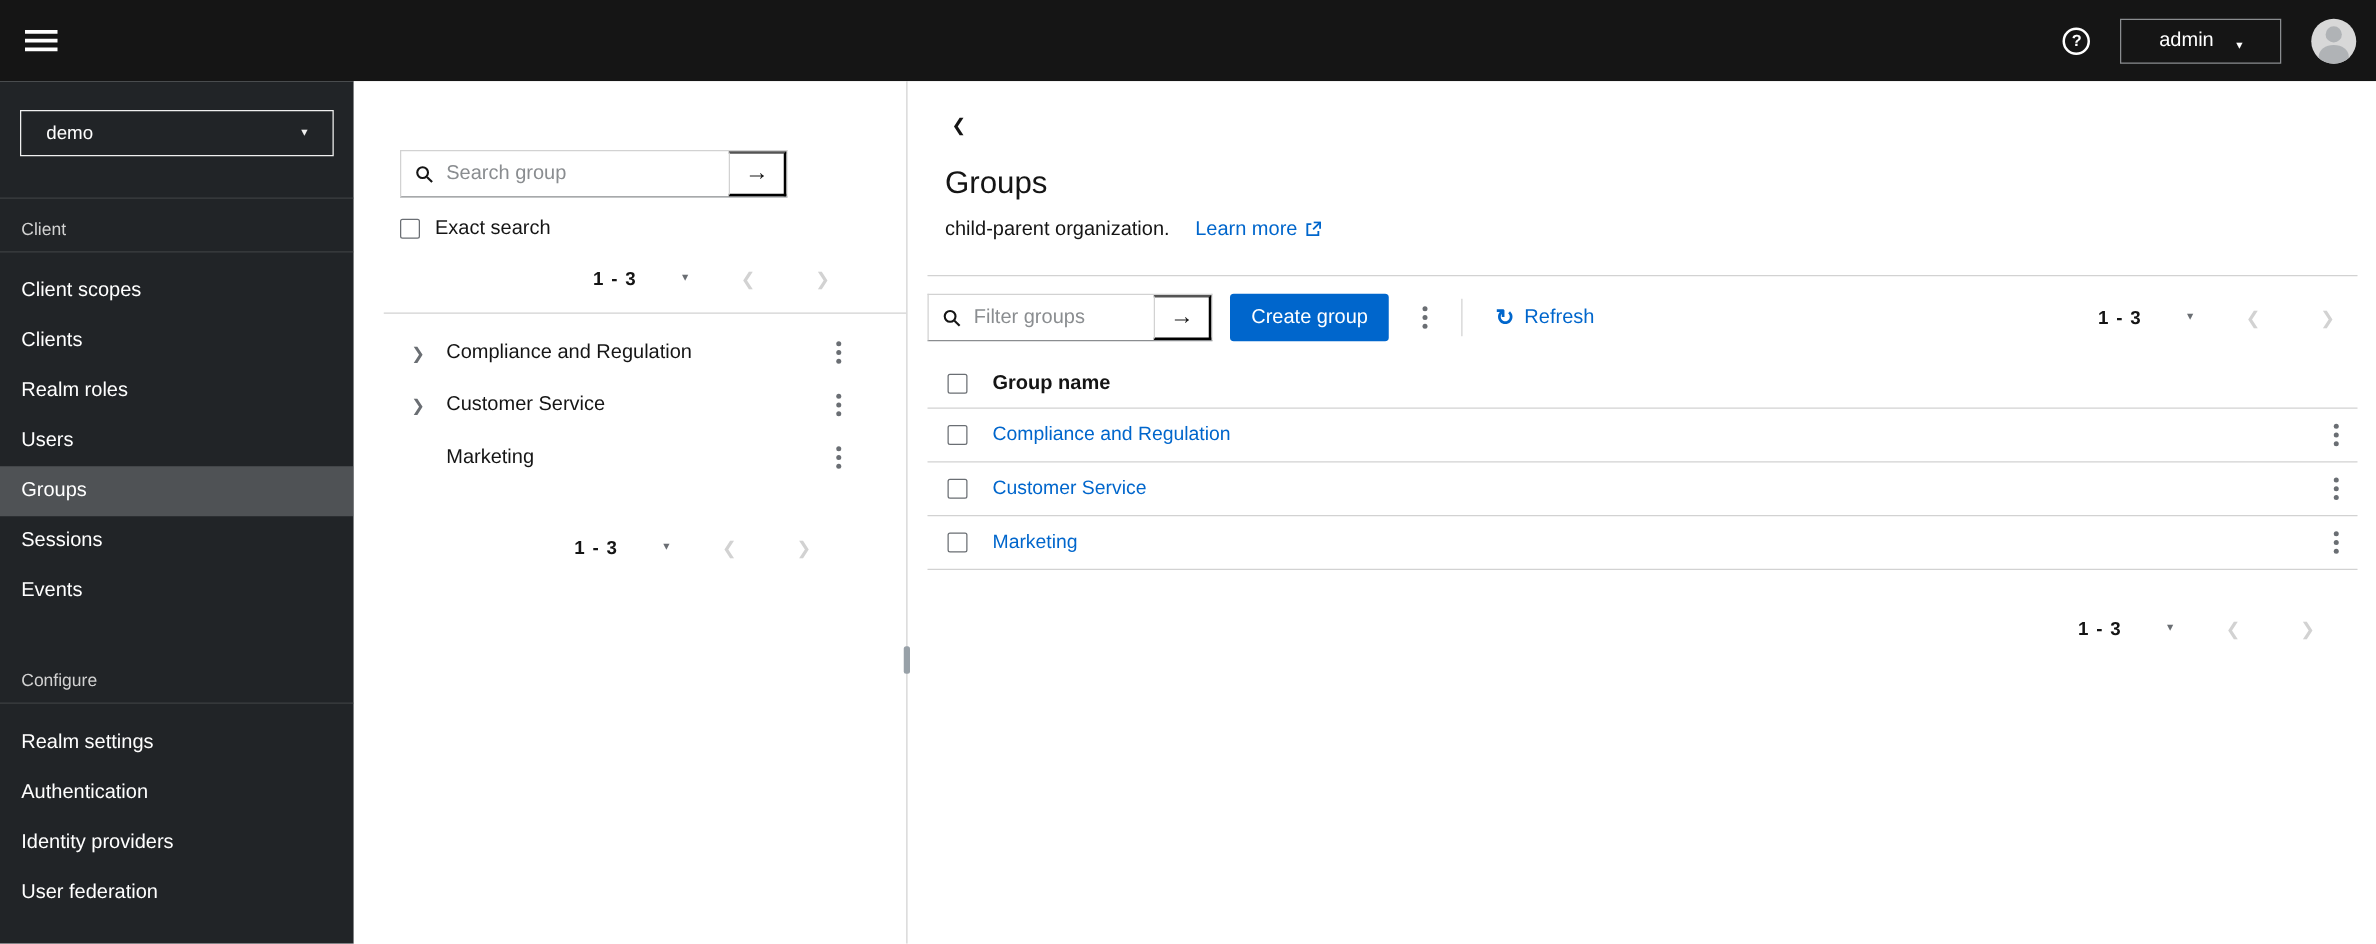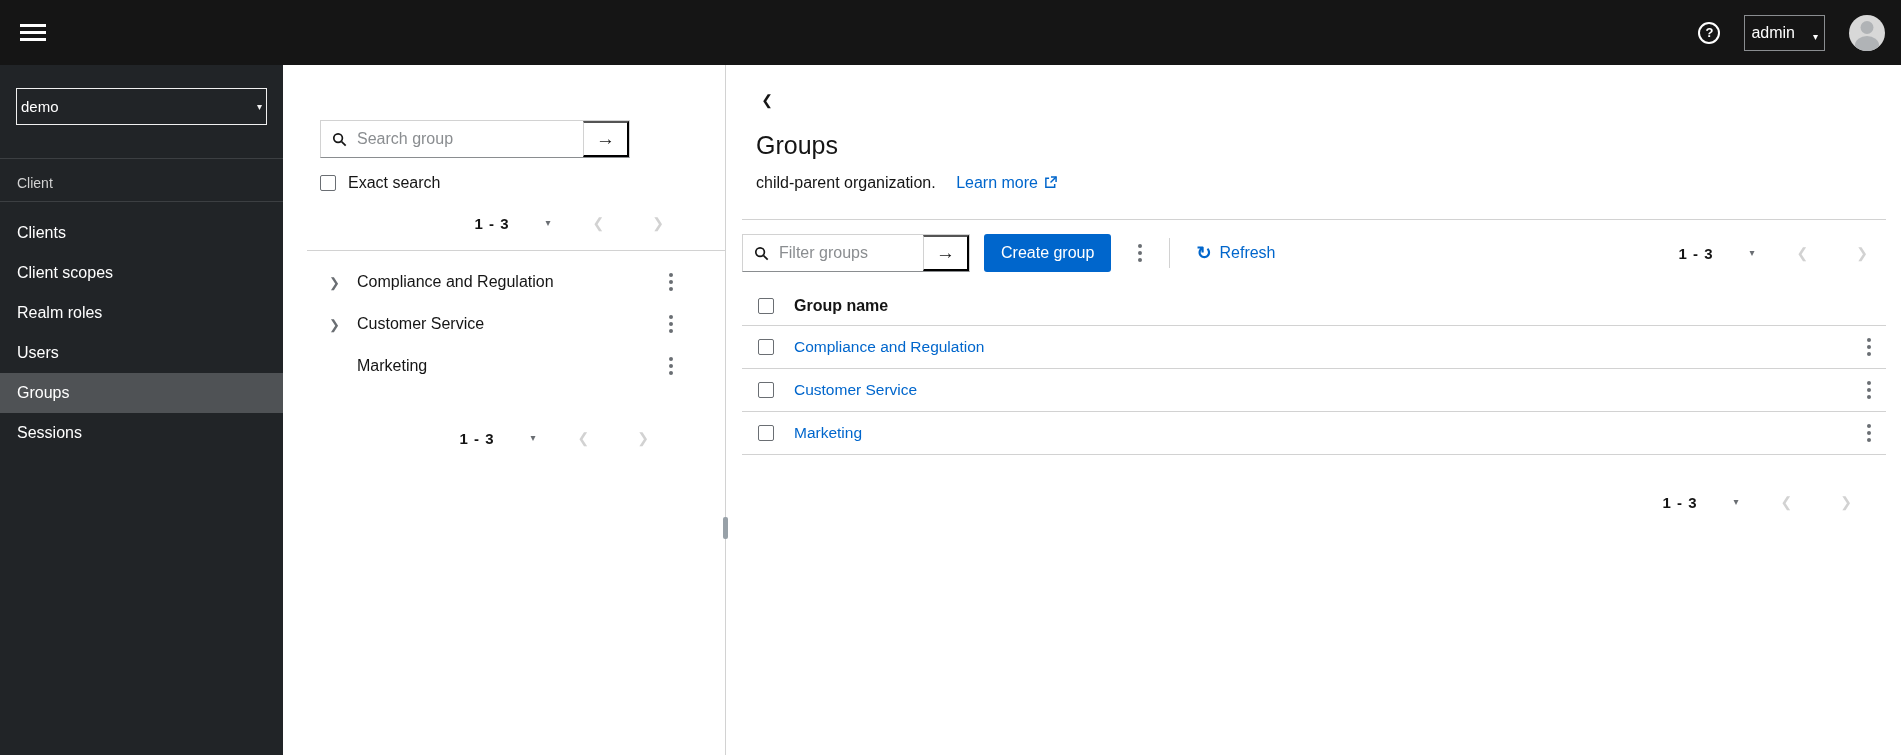--- a/index.html
+++ b/index.html
@@ -12,37 +12,37 @@
 
   
   .masthead { height:65px; background:#151515; display:flex; align-items:center; }
   .hamburger { margin-left:20px; width:26px; cursor:pointer; }
   .hamburger span { display:block; height:3px; background:#fff; margin:4px 0; }
   .brand { display:flex; align-items:center; margin-left:42px; gap:5px; cursor:pointer; }
   .brand-text { font-size:24px; font-weight:bold; color:#85878a; letter-spacing:0.5px; }
   .masthead-right { margin-left:auto; display:flex; align-items:center; margin-right:16px; gap:24px; }
   .help-icon { width:22px; height:22px; border:2px solid #fff; border-radius:50%; color:#fff;
     font-size:13px; font-weight:bold; display:flex; align-items:center; justify-content:center; cursor:pointer; }
-  .user-dropdown { border:1px solid #8a8d90; color:#fff; font-size:16px; padding:8px 6px;
+  .user-dropdown { border:1px solid #8a8d90; color:#fff; font-size:16px; padding:8px 30px;
     display:flex; align-items:flex-end; gap:18px; cursor:pointer; }
   .caret { font-size:10px; line-height:1; }
   .user-dropdown .caret { color:#fff; }
   .avatar { width:36px; height:36px; background:#d8d8d8; border-radius:50%; position:relative; overflow:hidden; cursor:pointer; }
   .avatar::before { content:""; position:absolute; top:6px; left:50%; transform:translateX(-50%);
     width:13px; height:13px; border-radius:50%; background:#b0b3b6; }
   .avatar::after { content:""; position:absolute; top:21px; left:50%; transform:translateX(-50%);
     width:24px; height:18px; border-radius:50% 50% 0 0; background:#b0b3b6; }
 
   
   .layout { display:flex; height:690px; }
 
   
   .sidebar { width:283px; background:#212427; flex-shrink:0; }
   .realm-select { margin:23px 16px 0 16px; height:37px; border:1px solid #f0f0f0;
-    display:flex; align-items:center; justify-content:space-between; padding:0 4px;
+    display:flex; align-items:center; justify-content:space-between; padding:0 20px;
     color:#fff; font-size:15px; cursor:pointer; }
   .realm-select .caret { color:#f0f0f0; }
   .sidebar-divider { border-top:1px solid #3c3f42; margin-top:33px; }
   .nav-section-title { padding:16px 17px 10px 17px; font-size:14px; color:#d2d2d2;
     border-bottom:1px solid #3c3f42; }
   .nav-list { margin-top:11px; }
   .nav-item { height:40px; padding:0 17px; display:flex; align-items:center;
     font-size:16px; color:#fff; cursor:pointer; }
   .nav-item.selected { background:#4f5255; }
   .nav-section.second { margin-top:27px; }
@@ -128,29 +128,39 @@
   <nav class="sidebar">
     <div class="realm-select">
       <span>demo</span>
       <span class="caret">▾</span>
     </div>
     <div class="sidebar-divider"></div>
 
     <div class="nav-section">
       <div class="nav-section-title">Client</div>
       <div class="nav-list">
+        <div class="nav-item">Client scopes</div>
         <div class="nav-item">Clients</div>
-        <div class="nav-item">Client scopes</div>
         <div class="nav-item">Realm roles</div>
         <div class="nav-item">Users</div>
         <div class="nav-item selected">Groups</div>
         <div class="nav-item">Sessions</div>
-      </div>
-    </div>
-
+        <div class="nav-item">Events</div>
+      </div>
+    </div>
+
+    <div class="nav-section second">
+      <div class="nav-section-title">Configure</div>
+      <div class="nav-list">
+        <div class="nav-item">Realm settings</div>
+        <div class="nav-item">Authentication</div>
+        <div class="nav-item">Identity providers</div>
+        <div class="nav-item">User federation</div>
+      </div>
+    </div>
   </nav>
 
   <section class="tree-panel">
     <div class="search-control tree-search">
       <span class="search-icon">
         <svg width="15" height="15" viewBox="0 0 16 16">
             <circle cx="6.5" cy="6.5" r="4.6" fill="none" stroke="#151515" stroke-width="1.8"></circle>
             <line x1="10.2" y1="10.2" x2="14.6" y2="14.6" stroke="#151515" stroke-width="1.8"></line>
           </svg>
       </span>

